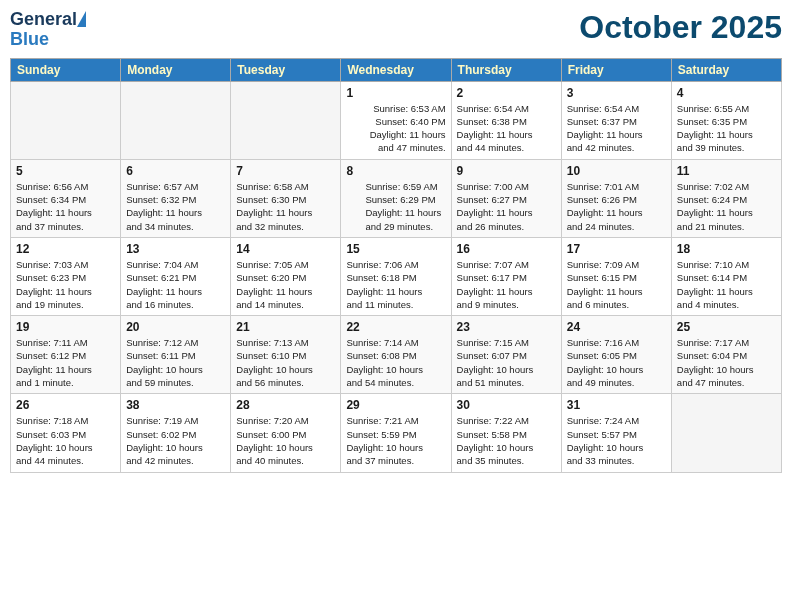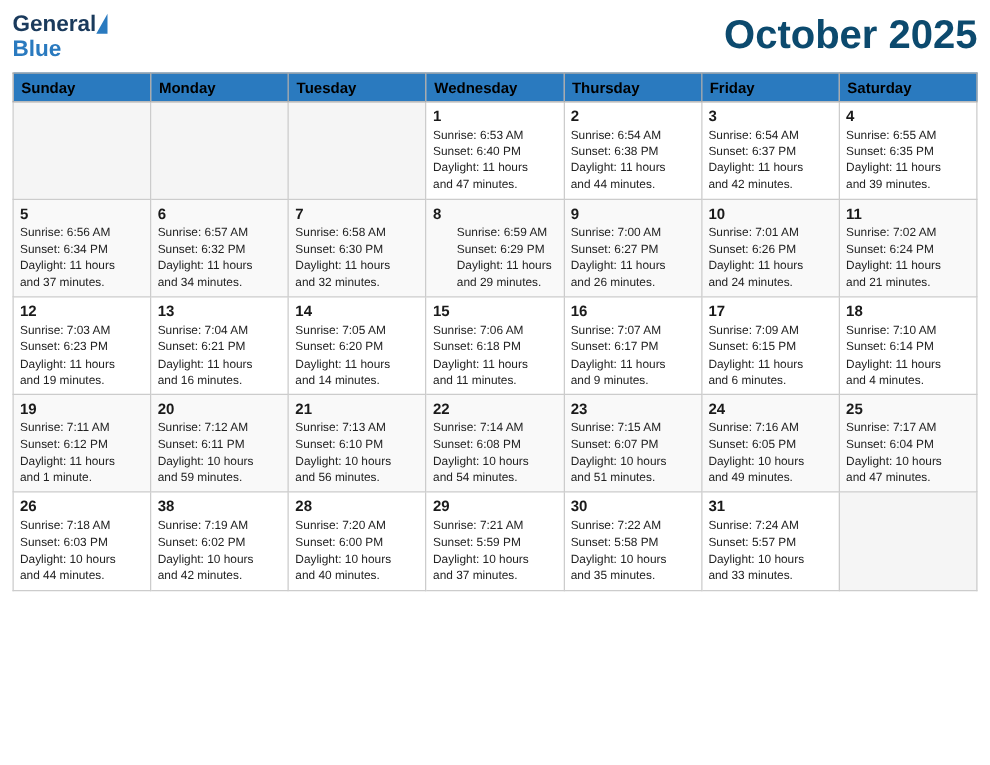--- a/index.html
+++ b/index.html
@@ -40,21 +40,21 @@
       font-size: 14px;
       color: #333;
     }
     .calendar {
       width: 100%;
       border-collapse: collapse;
       border: 1px solid #aaa;
     }
     .calendar th {
       background: #2a7abf;
-      color: #000000;
+      color: #fef9c3;
       font-size: 12px;
       font-weight: bold;
       text-align: left;
       padding: 4px 6px;
       border: 1px solid #aaa;
     }
     .calendar td {
       vertical-align: top;
       border: 1px solid #ccc;
       width: 14.28%;
@@ -112,21 +112,21 @@
         <th>Saturday</th>
       </tr>
   </thead>
   <tbody id="calendar-body">
   <tr>
         <td class="empty"></td>
         <td class="empty"></td>
         <td class="empty"></td>
         <td>
           <div class="day-number">1</div>
-          <div class="day-info" style="white-space: pre-line;">Sunrise: 6:53 AM
+          <div class="day-info" style="white-space: pre-line; text-align: right;">Sunrise: 6:53 AM
 Sunset: 6:40 PM
 Daylight: 11 hours
 and 47 minutes.</div>
         </td>
         <td>
           <div class="day-number">2</div>
           <div class="day-info" style="white-space: pre-line;">Sunrise: 6:54 AM
 Sunset: 6:38 PM
 Daylight: 11 hours
 and 44 minutes.</div>

